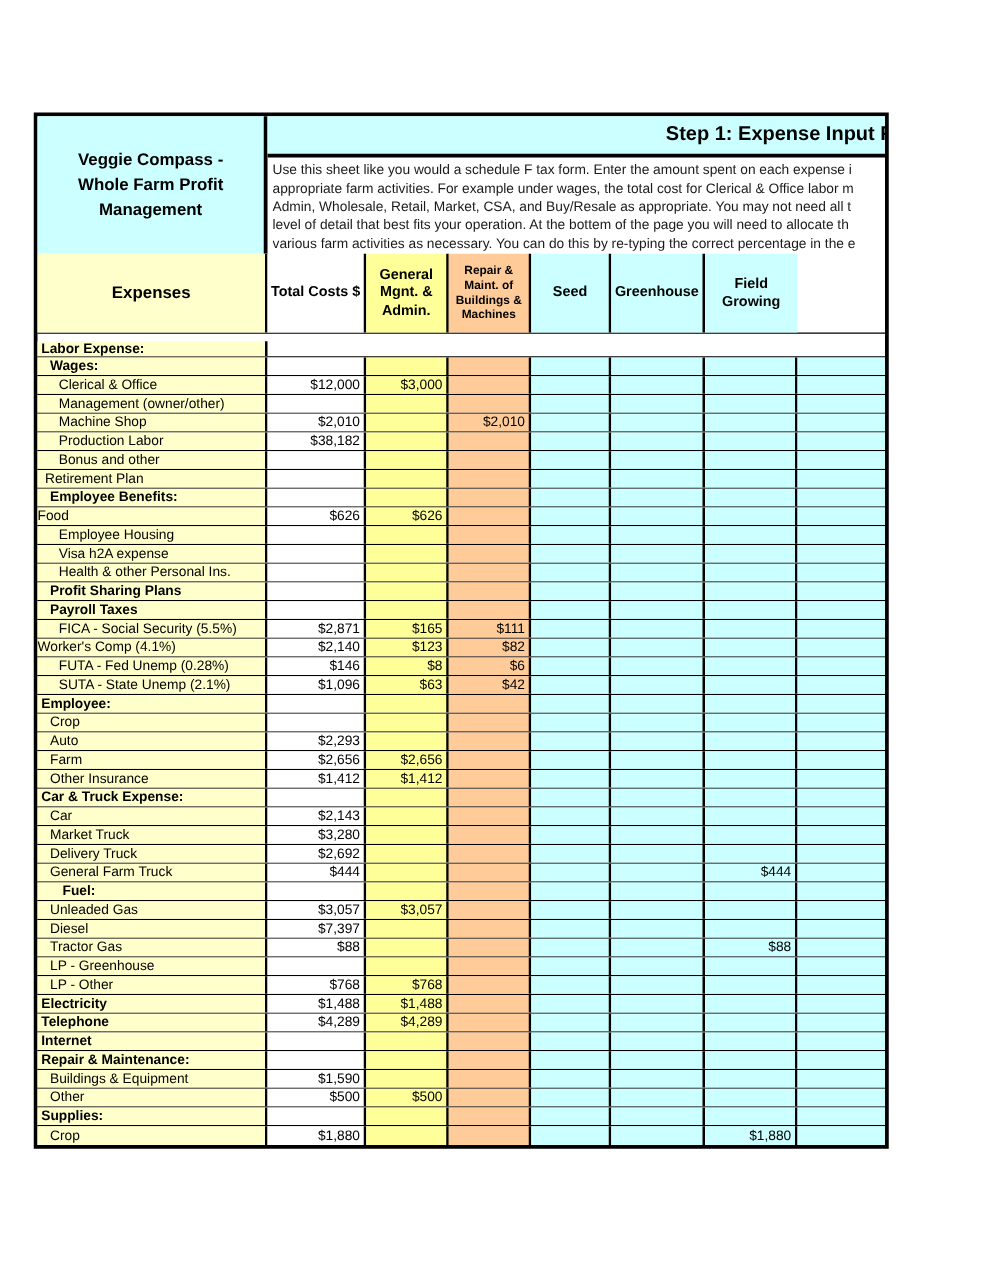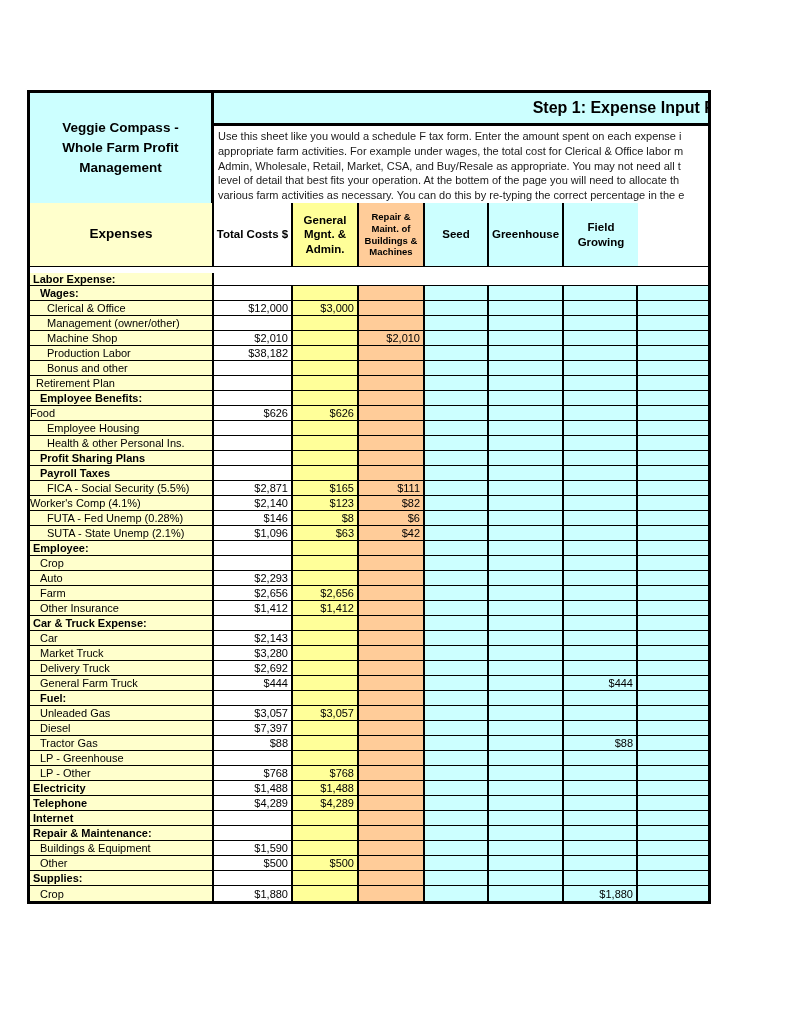--- a/index.html
+++ b/index.html
@@ -216,20 +216,30 @@
       <div class="cell c-exp bg-pale label-cell" style="padding-left: 17px;">Employee Housing</div>
       <div class="cell c-total bg-white val"></div>
       <div class="cell c-gm bg-yellow val"></div>
       <div class="cell c-rm bg-orange val"></div>
       <div class="cell c-seed bg-cyan val"></div>
       <div class="cell c-gh bg-cyan val"></div>
       <div class="cell c-fg bg-cyan val"></div>
       <div class="cell c-hp bg-cyan val"></div>
     </div>
       <div class="row">
+      <div class="cell c-exp bg-pale label-cell" style="padding-left: 17px;">Visa h2A expense</div>
+      <div class="cell c-total bg-white val"></div>
+      <div class="cell c-gm bg-yellow val"></div>
+      <div class="cell c-rm bg-orange val"></div>
+      <div class="cell c-seed bg-cyan val"></div>
+      <div class="cell c-gh bg-cyan val"></div>
+      <div class="cell c-fg bg-cyan val"></div>
+      <div class="cell c-hp bg-cyan val"></div>
+    </div>
+      <div class="row">
       <div class="cell c-exp bg-pale label-cell" style="padding-left: 17px;">Health &amp; other Personal Ins.</div>
       <div class="cell c-total bg-white val"></div>
       <div class="cell c-gm bg-yellow val"></div>
       <div class="cell c-rm bg-orange val"></div>
       <div class="cell c-seed bg-cyan val"></div>
       <div class="cell c-gh bg-cyan val"></div>
       <div class="cell c-fg bg-cyan val"></div>
       <div class="cell c-hp bg-cyan val"></div>
     </div>
       <div class="row">
@@ -386,21 +396,21 @@
       <div class="cell c-exp bg-pale label-cell" style="padding-left: 10px;">General Farm Truck</div>
       <div class="cell c-total bg-white val">$444</div>
       <div class="cell c-gm bg-yellow val"></div>
       <div class="cell c-rm bg-orange val"></div>
       <div class="cell c-seed bg-cyan val"></div>
       <div class="cell c-gh bg-cyan val"></div>
       <div class="cell c-fg bg-cyan val">$444</div>
       <div class="cell c-hp bg-cyan val"></div>
     </div>
       <div class="row">
-      <div class="cell c-exp bg-pale label-cell bold" style="padding-left: 10px;">Fuel:</div>
+      <div class="cell c-exp bg-pale label-cell bold" style="padding-left: 20px;">Fuel:</div>
       <div class="cell c-total bg-white val"></div>
       <div class="cell c-gm bg-yellow val"></div>
       <div class="cell c-rm bg-orange val"></div>
       <div class="cell c-seed bg-cyan val"></div>
       <div class="cell c-gh bg-cyan val"></div>
       <div class="cell c-fg bg-cyan val"></div>
       <div class="cell c-hp bg-cyan val"></div>
     </div>
       <div class="row">
       <div class="cell c-exp bg-pale label-cell" style="padding-left: 10px;">Unleaded Gas</div>

